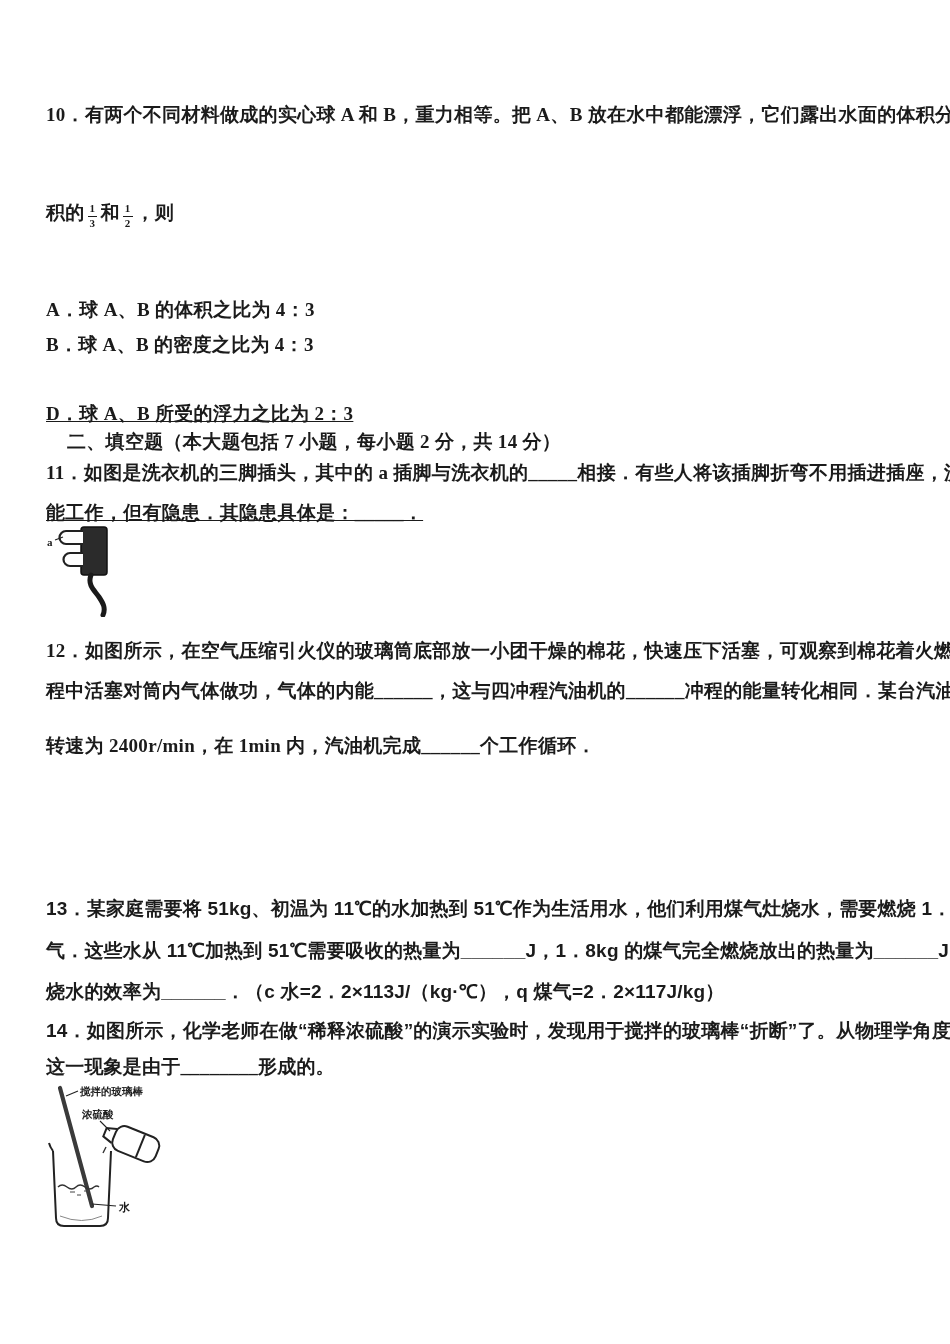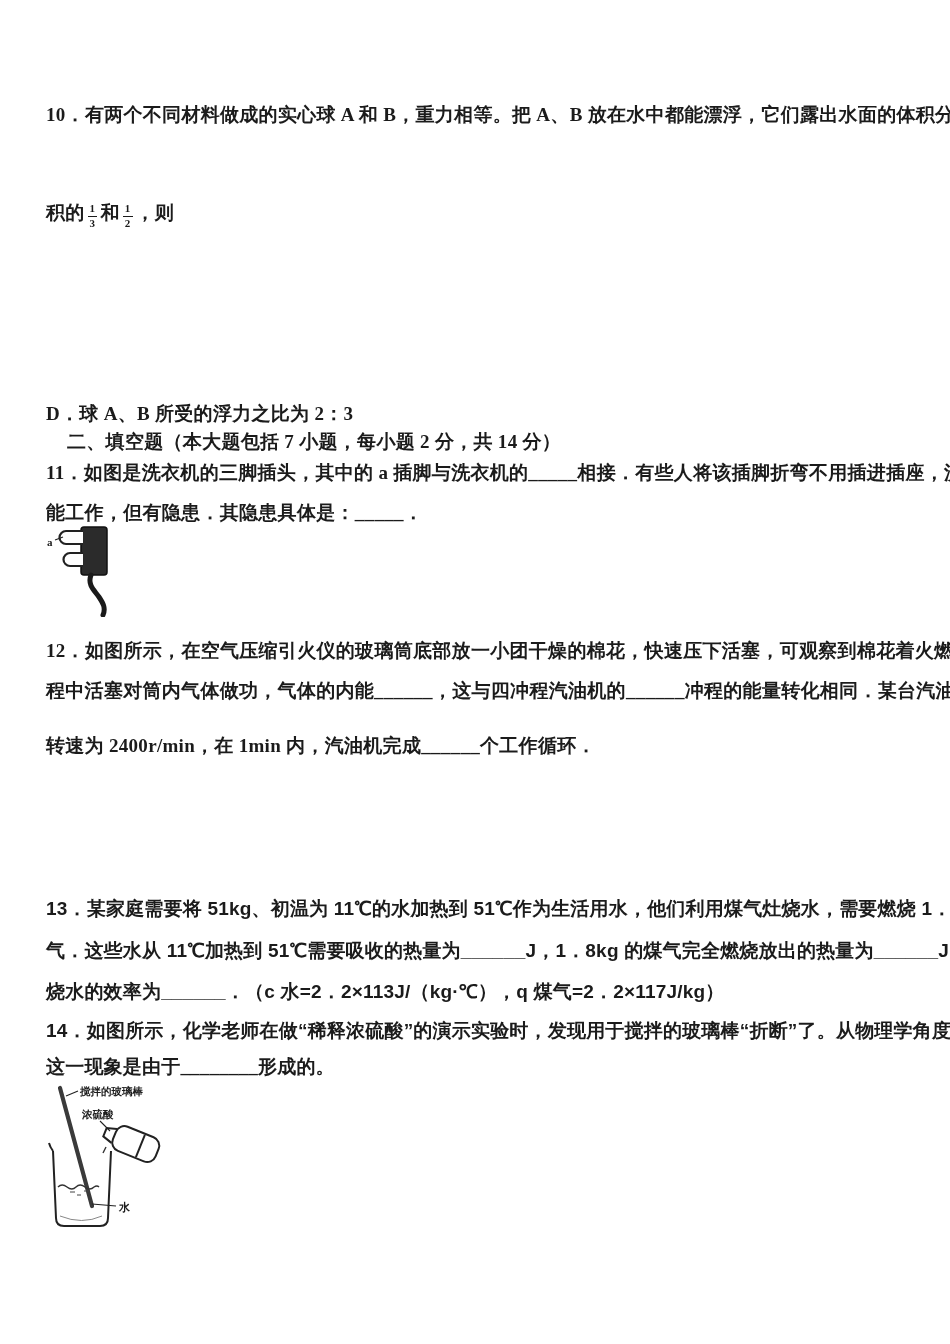--- a/index.html
+++ b/index.html
@@ -45,26 +45,28 @@
   <div class="line" style="top:201px;">
     <span>积的</span><span class="frac">
         <span class="num">1</span>
         <span class="den">3</span>
       </span><span>和</span><span class="frac">
         <span class="num">1</span>
         <span class="den">2</span>
       </span><span>，则</span>
   </div>
 
-  <div class="line" style="top:402px;">D．球 A、B 所受的浮力之比为 2：3</div>
+  <div class="line" style="top:298px;">A．球 A、B 的体积之比为 4：3</div>
+  <div class="line" style="top:333px;">B．球 A、B 的密度之比为 4：3</div>
+  <div class="line" style="top:402px;text-decoration:underline;">D．球 A、B 所受的浮力之比为 2：3</div>
 
   <div class="line" style="top:430px;margin-left:21px;">二、填空题（本大题包括 7 小题，每小题 2 分，共 14 分）</div>
 
   <div class="line" style="top:461px;">11．如图是洗衣机的三脚插头，其中的 a 插脚与洗衣机的_____相接．有些人将该插脚折弯不用插进插座，洗衣机仍</div>
-  <div class="line" style="top:501px;">能工作，但有隐患．其隐患具体是：_____．</div>
+  <div class="line" style="top:501px;text-decoration:underline;">能工作，但有隐患．其隐患具体是：_____．</div>
 
   <svg class="fig" style="left:45px;top:517px;" width="120" height="100" viewBox="0 0 120 100">
     <rect x="36" y="10" width="26" height="48" rx="3" fill="#2b2b2b" stroke="#111" stroke-width="1.5"></rect>
     <path d="M38 14 H21 a6.5 6.5 0 0 0 0 13 H38" fill="#ffffff" stroke="#222" stroke-width="2.2"></path>
     <path d="M38 36 H25 a6.5 6.5 0 0 0 0 13 H38" fill="#ffffff" stroke="#222" stroke-width="2.2"></path>
     <line x1="10" y1="23" x2="18" y2="20" stroke="#222" stroke-width="1.2"></line>
     <text x="2" y="29" font-size="11">a</text>
     <path d="M46 58 C42 68 50 74 54 80 C58 86 61 91 58 98" fill="none" stroke="#1a1a1a" stroke-width="5" stroke-linecap="round"></path>
   </svg>
 

